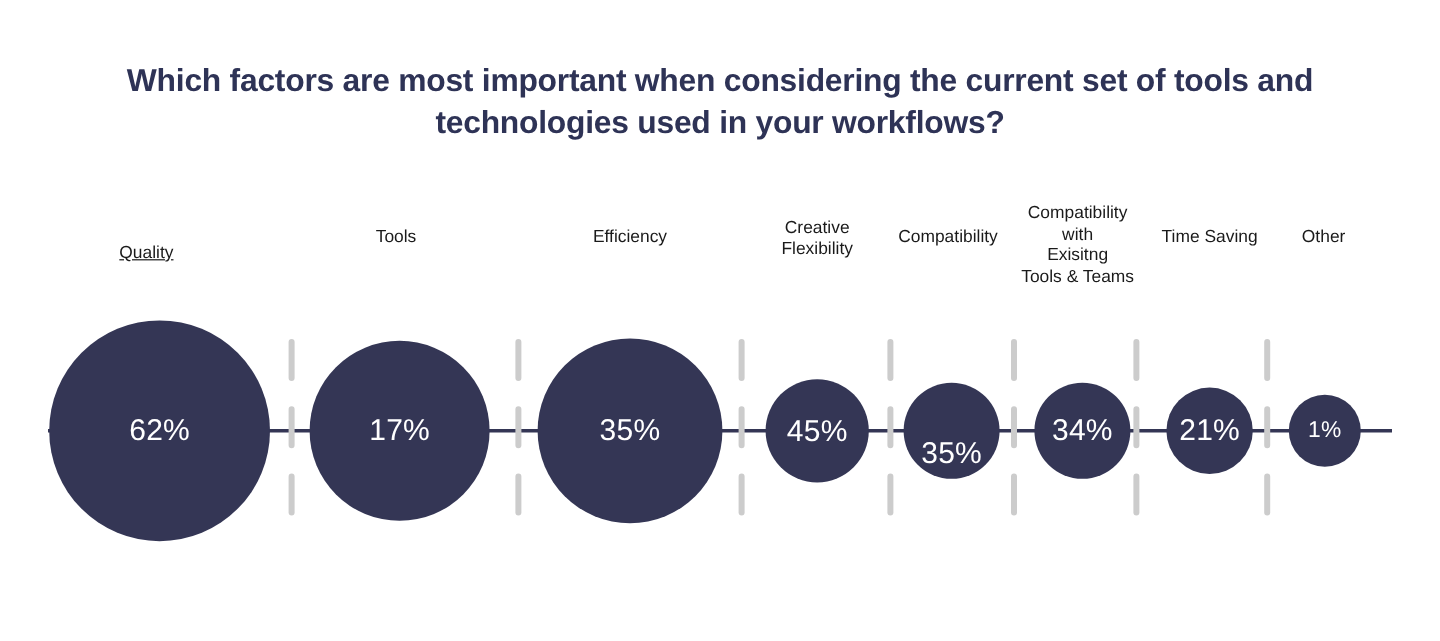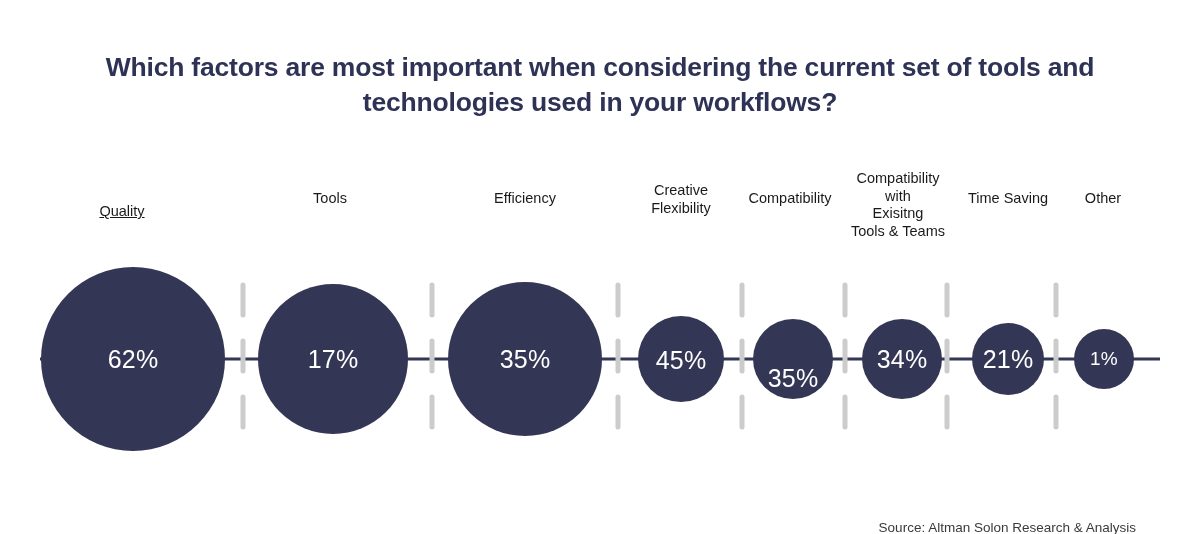--- a/index.html
+++ b/index.html
@@ -127,15 +127,14 @@
 with
 Exisitng
 Tools &amp; Teams</div>
       <div class="bubble-value" style="left: 902px; top: 319px;">34%</div>
       <div class="cat-label" style="left: 1008px; top: 150px;">Time Saving</div>
       <div class="bubble-value" style="left: 1008px; top: 319px;">21%</div>
       <div class="cat-label" style="left: 1103px; top: 150px;">Other</div>
       <div class="bubble-value small" style="left: 1104px; top: 319px;">1%</div>
     </div>
 
-  <div class="source-note">Source: Altman Solon Research &amp; Analysis</div>
 
 </div>
 
 </body></html>

